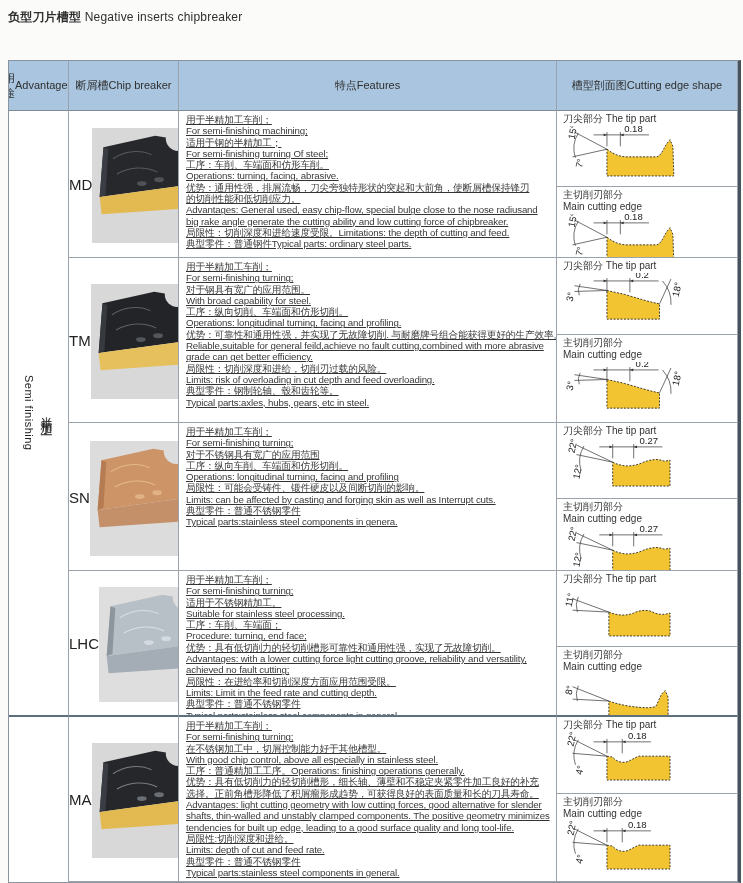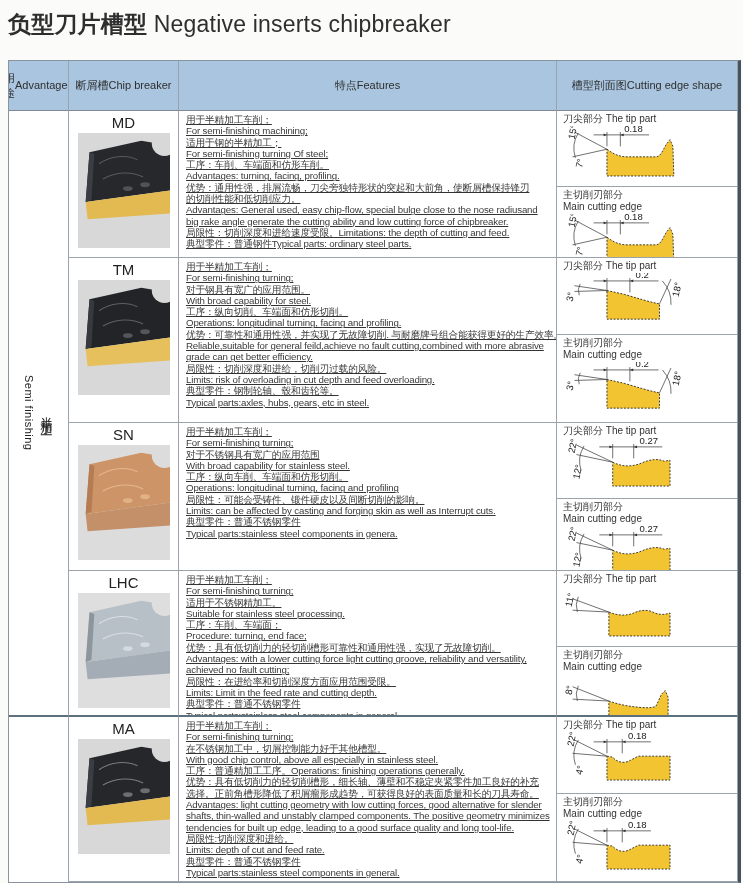--- a/index.html
+++ b/index.html
@@ -1,21 +1,21 @@
 <!DOCTYPE html>
 <html><head>
 <meta charset="utf-8">
 <style>
   html,body{margin:0;padding:0;}
   body{
     width:743px;height:883px;overflow:hidden;background:#fbfbfa;
     font-family:"Liberation Sans","DejaVu Sans",sans-serif;color:#333;
   }
   .doc{width:743px;height:883px;position:relative;}
-  .title{padding:9px 0 0 8px;font-size:23px;color:#2e2e2e;letter-spacing:.2px;}
+  .title{padding:9px 0 0 8px;font-size:12px;color:#2e2e2e;letter-spacing:.2px;}
   .title .zh{font-weight:bold;}
   .grid{
     position:absolute;left:8px;top:60px;width:729px;bottom:0;
     display:grid;
     grid-template-columns:60px 110px 378px 181px;
     grid-template-rows:50px 147px 165px 148px 146px 1fr;
     border:1px solid #8a949e;border-right:3px solid #46525c;
     background:#fff;
   }
   .cell{border-right:1px solid #9aa3ab;border-bottom:1px solid #9aa3ab;overflow:hidden;}
@@ -25,21 +25,21 @@
   }
   .c1{grid-column:1;} .c2{grid-column:2;} .c3{grid-column:3;} .c4{grid-column:4;}
   .app-cell{
     grid-column:1;grid-row:2/6;display:flex;align-items:center;justify-content:center;
     gap:3px;border-bottom:2px solid #5d707e;
   }
   .app-zh{writing-mode:vertical-rl;font-size:12px;letter-spacing:3px;color:#222;}
   .app-en{writing-mode:vertical-rl;font-size:11px;color:#222;letter-spacing:.5px;}
   .app-empty{grid-column:1;grid-row:6;border-bottom:none;}
   .thick{border-bottom:2px solid #5d707e;}
-  .chip-cell{display:flex;flex-direction:column;align-items:center;padding-top:3px;}
+  .chip-cell{display:flex;flex-direction:row;align-items:center;padding-top:3px;}
   .chip-code{font-size:15px;color:#222;height:19px;}
   .ph{width:92px;height:115px;display:block;}
   .feat-cell{padding:3px 0 0 7px;text-decoration:underline;}
   .fline{font-size:9.7px;line-height:11.3px;white-space:nowrap;letter-spacing:-0.15px;color:#3a3a3a;}
   .diag-cell{display:flex;flex-direction:column;}
   .dhalf{flex:1;padding:2px 0 0 6px;display:flex;flex-direction:column;}
   .dhalf.top{border-bottom:1px solid #9aa3ab;}
   .dlabel{font-size:10px;color:#333;line-height:12px;}
   .dg{width:172px;height:56px;margin-top:1px;flex:0 0 auto;}
   .shp{fill:#f2c431;stroke:#333;stroke-width:1;stroke-dasharray:2 1.6;}
@@ -94,21 +94,21 @@
             <path d="M12,20 L8,72 L14,70 L17,22 Z" fill="#3a3e44"></path>
           </svg>
         </div>
     </div>
     <div class="cell c3 feat-cell" style="grid-row: 2;">
         <div class="fline">用于半精加工车削；</div>
         <div class="fline">For semi-finishing machining;</div>
         <div class="fline">适用于钢的半精加工；</div>
         <div class="fline">For semi-finishing turning Of steel;</div>
         <div class="fline">工序：车削、车端面和仿形车削。</div>
-        <div class="fline">Advantages: turning, facing, profiling.</div>
+        <div class="fline">Operations: turning, facing, abrasive.</div>
         <div class="fline">优势：通用性强，排屑流畅，刀尖旁独特形状的突起和大前角，使断屑槽保持锋刃</div>
         <div class="fline">的切削性能和低切削应力。</div>
         <div class="fline">Advantages: General used, easy chip-flow, special bulge close to the nose radiusand</div>
         <div class="fline">big rake angle generate the cutting ability and low cutting force of chipbreaker.</div>
         <div class="fline">局限性：切削深度和进给速度受限。Limitations: the depth of cutting and feed.</div>
         <div class="fline">典型零件：普通钢件Typical parts: ordinary steel parts.</div>
       </div>
     <div class="cell c4 diag-cell" style="grid-row: 2;">
       <div class="dhalf top">
         <div class="dlabel">
@@ -237,21 +237,20 @@
             <ellipse cx="70" cy="54" rx="5" ry="2.5" fill="#f0c79c" opacity="0.6"></ellipse>
             <path d="M8,72 L96,60 L96,84 L10,90 Z" fill="#c3906a"></path>
             <path d="M12,20 L8,72 L14,70 L17,22 Z" fill="#b57b52"></path>
           </svg>
         </div>
     </div>
     <div class="cell c3 feat-cell" style="grid-row: 4;">
         <div class="fline">用于半精加工车削；</div>
         <div class="fline">For semi-finishing turning;</div>
         <div class="fline">对于不锈钢具有宽广的应用范围</div>
-        <div class="fline">With broad capability for stainless steel.</div>
         <div class="fline">工序：纵向车削、车端面和仿形切削。</div>
         <div class="fline">Operations: longitudinal turning, facing and profiling</div>
         <div class="fline">局限性：可能会受铸件、锻件硬皮以及间断切削的影响。</div>
         <div class="fline">Limits: can be affected by casting and forging skin as well as Interrupt cuts.</div>
         <div class="fline">典型零件：普通不锈钢零件</div>
         <div class="fline">Typical parts:stainless steel components in genera.</div>
       </div>
     <div class="cell c4 diag-cell" style="grid-row: 4;">
       <div class="dhalf top">
         <div class="dlabel">

